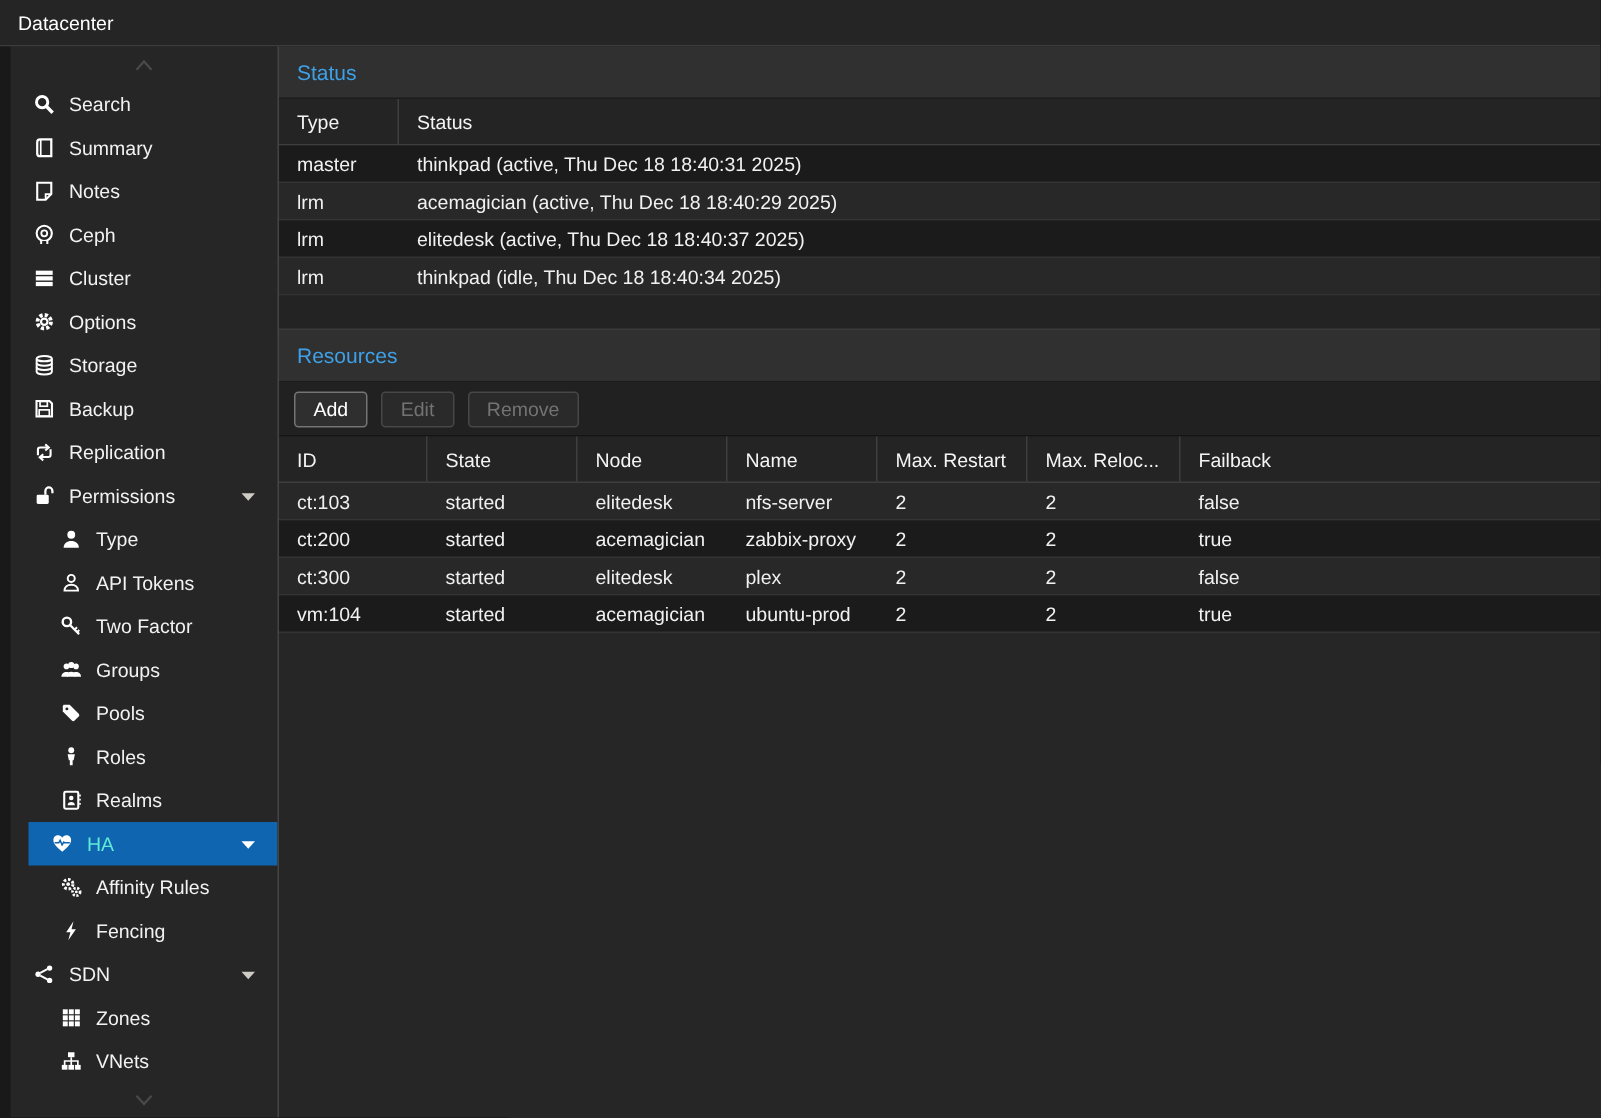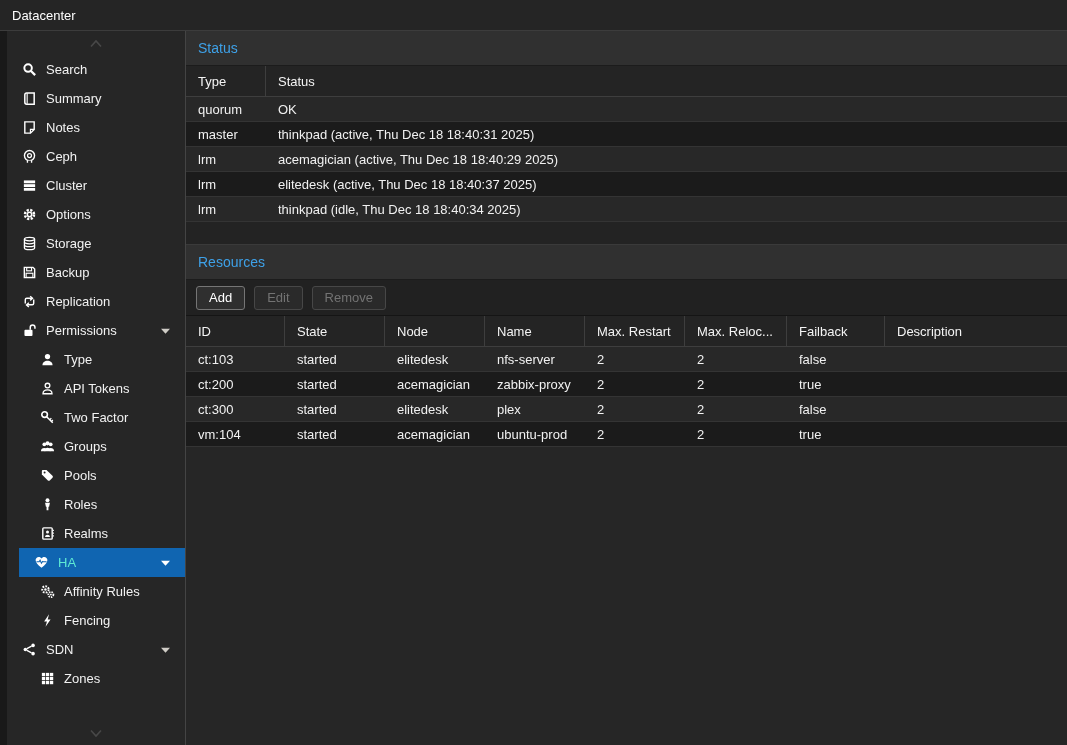--- a/index.html
+++ b/index.html
@@ -315,44 +315,52 @@
                   <rect x="6.3" y="6.3" width="3.5" height="3.5"></rect>
                   <rect x="10.6" y="6.3" width="3.5" height="3.5"></rect>
                   <rect x="2" y="10.6" width="3.5" height="3.5"></rect>
                   <rect x="6.3" y="10.6" width="3.5" height="3.5"></rect>
                   <rect x="10.6" y="10.6" width="3.5" height="3.5"></rect>
                 </g>
               </svg>
             </span>
             <span>Zones</span>
           </div>
+          <div class="nav-item child">
+            <span class="ico">
+              <svg width="15" height="15" viewBox="0 0 16 16">
+                <rect x="5.7" y="1.6" width="4.6" height="3.5" fill="#fff"></rect>
+                <rect x="1.3" y="10.6" width="4" height="3.4" fill="#fff"></rect>
+                <rect x="6" y="10.6" width="4" height="3.4" fill="#fff"></rect>
+                <rect x="10.7" y="10.6" width="4" height="3.4" fill="#fff"></rect>
+                <path d="M8 5.1v2.4M3.3 10.6V7.8h9.4v2.8M8 7.8v2.8" fill="none" stroke="#fff" stroke-width="1.2"></path>
+              </svg>
+            </span>
+            <span>VNets</span>
+          </div>
         </nav>
       <div class="scroll-hint bottom">
         <span>
           <svg width="16" height="12" viewBox="0 0 16 12">
               <path d="M3 3.5 8 9l5-5.5" fill="none" stroke="#4e4e4e" stroke-width="1.6"></path>
             </svg>
         </span>
       </div>
     </div>
 
     <div class="main">
 
       <div class="panel-title">
         <span>Status</span>
       </div>
       <div class="thead">
           <div class="th" style="flex: 0 0 80px;">Type</div>
           <div class="th" style="flex: 1 1 0%;">Status</div>
         </div>
       <div style="display:flex;flex-direction:column;">
-          <div class="trow light">
-            <div class="td" style="flex: 0 0 80px;">quorum</div>
-            <div class="td" style="flex: 1 1 0%;">OK</div>
-          </div>
           <div class="trow dark">
             <div class="td" style="flex: 0 0 80px;">master</div>
             <div class="td" style="flex: 1 1 0%;">thinkpad (active, Thu Dec 18 18:40:31 2025)</div>
           </div>
           <div class="trow light">
             <div class="td" style="flex: 0 0 80px;">lrm</div>
             <div class="td" style="flex: 1 1 0%;">acemagician (active, Thu Dec 18 18:40:29 2025)</div>
           </div>
           <div class="trow dark">
             <div class="td" style="flex: 0 0 80px;">lrm</div>
@@ -374,21 +382,20 @@
         <button class="btn disabled" disabled="">Remove</button>
       </div>
       <div class="thead">
           <div class="th" style="flex: 0 0 99px;">ID</div>
           <div class="th" style="flex: 0 0 100px;">State</div>
           <div class="th" style="flex: 0 0 100px; text-align: right;">Node</div>
           <div class="th" style="flex: 0 0 100px;">Name</div>
           <div class="th" style="flex: 0 0 100px;">Max. Restart</div>
           <div class="th" style="flex: 0 0 102px;">Max. Reloc...</div>
           <div class="th" style="flex: 0 0 98px;">Failback</div>
-          <div class="th" style="flex: 1 1 0%;">Description</div>
         </div>
       <div style="display:flex;flex-direction:column;">
           <div class="trow light">
             <div class="td" style="flex: 0 0 99px;">ct:103</div>
             <div class="td" style="flex: 0 0 100px;">started</div>
             <div class="td" style="flex: 0 0 100px;">elitedesk</div>
             <div class="td" style="flex: 0 0 100px;">nfs-server</div>
             <div class="td" style="flex: 0 0 100px;">2</div>
             <div class="td" style="flex: 0 0 102px;">2</div>
             <div class="td" style="flex: 0 0 98px;">false</div>

